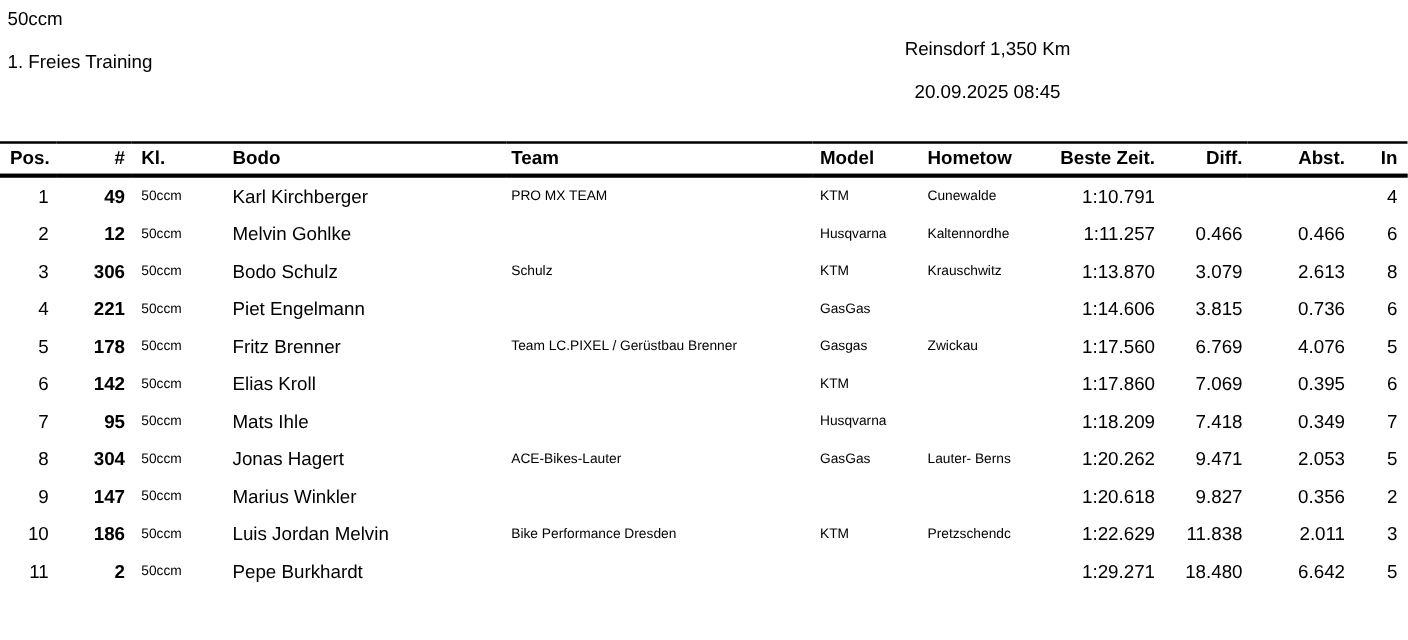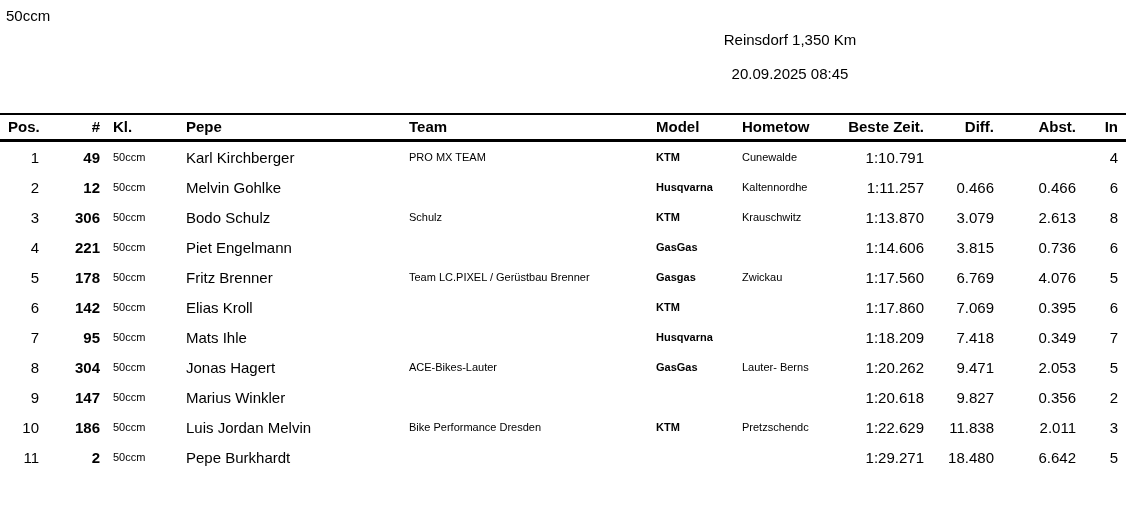--- a/index.html
+++ b/index.html
@@ -41,33 +41,34 @@
   
   .col-pos      { text-align: right; padding-right: 6px; }
   th.col-pos    { text-align: left;  padding-left: 8px; padding-right: 0; }
   .col-num      { text-align: right; padding-right: 5px; font-weight: bold; }
   .col-kl       { text-align: left;  padding-left: 8px; }
   td.col-kl     { font-size: 11px; }
   .col-name     { text-align: left;  padding-left: 6px; }
   .col-team     { text-align: left;  padding-left: 4px; }
   td.col-team   { font-size: 11px; }
   .col-model    { text-align: left;  padding-left: 6px; }
-  td.col-model  { font-size: 11px; font-weight: bold; }
+  td.col-model  { font-size: 11px; }
   .col-hometown { text-align: left;  padding-left: 2px; }
   td.col-hometown { font-size: 11px; }
   .col-best     { text-align: right; padding-right: 4px; }
   .col-diff     { text-align: right; padding-right: 4px; }
   .col-abst     { text-align: right; padding-right: 4px; }
   .col-inlaps   { text-align: right; padding-right: 8px; }
 </style>
 </head>
 <body>
 
 <div class="hdr-left">
   <div>50ccm</div>
+  <div>1. Freies Training</div>
 </div>
 
 <div class="hdr-right">
   <div>Reinsdorf 1,350 Km</div>
   <div>20.09.2025 08:45</div>
 </div>
 
 <div class="results">
   <table>
     <colgroup>
@@ -81,21 +82,21 @@
         <col style="width:100px">
         <col style="width:70px">
       <col style="width:82px">
         <col style="width:46px">
     </colgroup>
     <thead>
       <tr>
         <th class="col-pos">Pos.</th>
         <th class="col-num">#</th>
         <th class="col-kl">Kl.</th>
-        <th class="col-name">Pepe</th>
+        <th class="col-name">Bodo</th>
         <th class="col-team">Team</th>
         <th class="col-model">Model</th>
         <th class="col-hometown">Hometow</th>
         <th class="col-best">Beste Zeit.</th>
         <th class="col-diff">Diff.</th>
         <th class="col-abst">Abst.</th>
         <th class="col-inlaps">In</th>
       </tr>
     </thead>
     <tbody>

